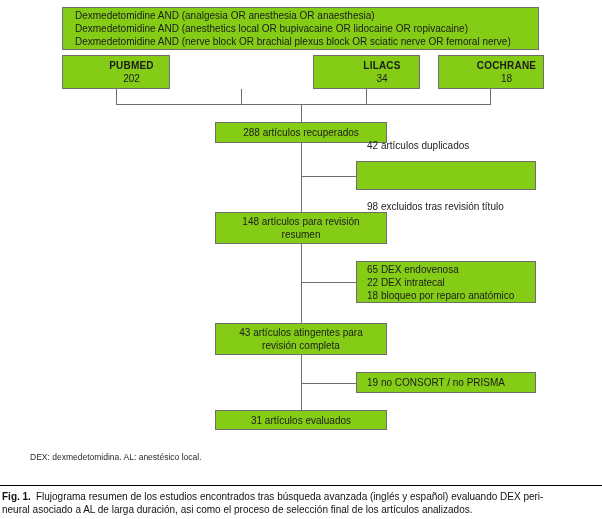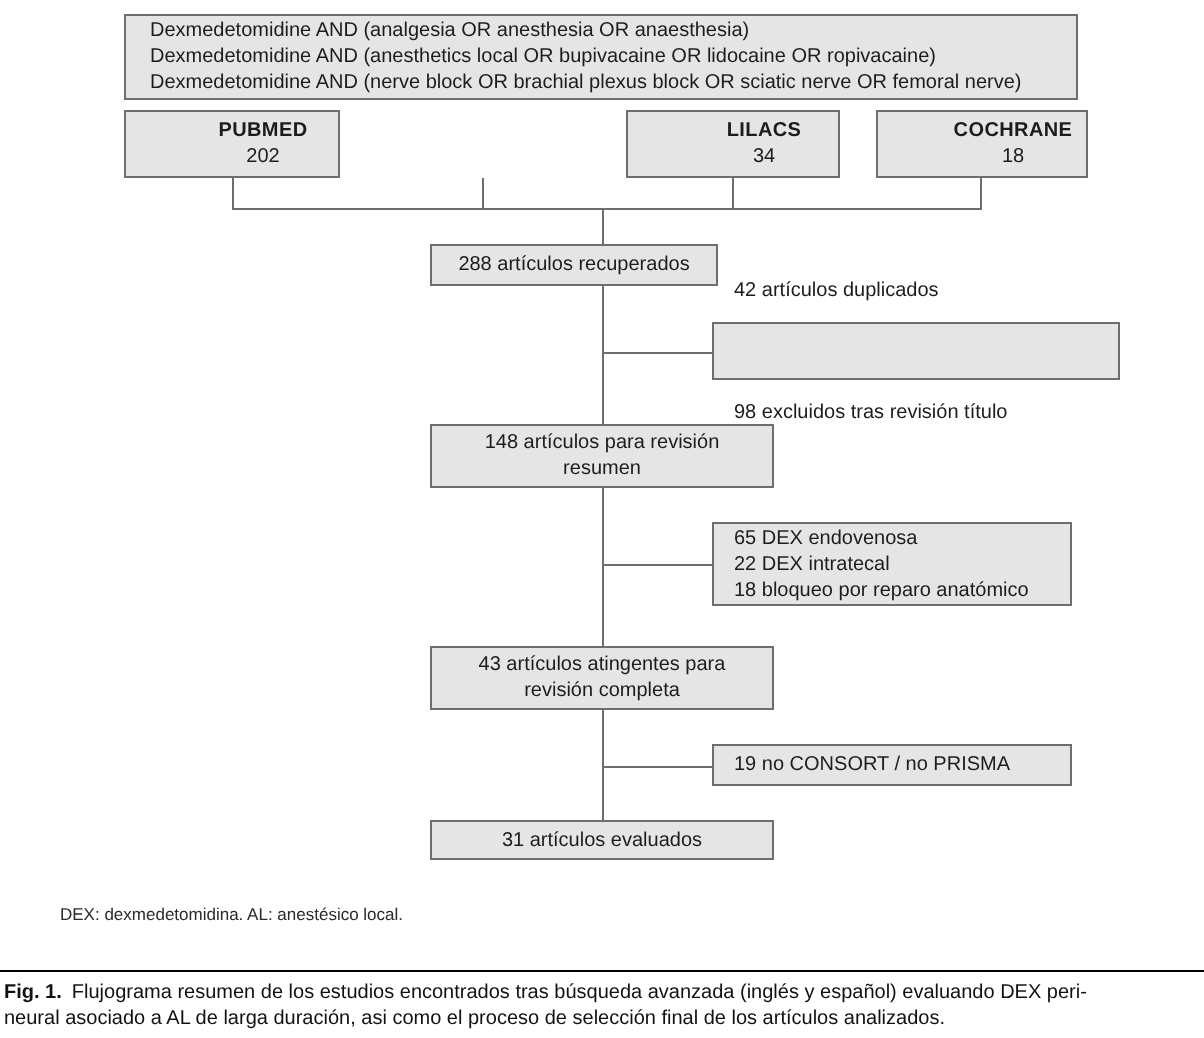--- a/index.html
+++ b/index.html
@@ -9,21 +9,21 @@
     width: 602px;
     height: 519px;
     background: #ffffff;
     font-family: "Liberation Sans", "DejaVu Sans", sans-serif;
     color: #1c1c1c;
     overflow: hidden;
   }
   .box {
     position: absolute;
     border: 1px solid #6e6e6e;
-    background: #e5e5e5;
+    background: #84cc16;
     font-size: 10px;
     line-height: 13px;
     color: #1c1c1c;
   }
   .query-box { padding: 2px 6px 2px 12px; display: flex; flex-direction: column; justify-content: center; }
   .db-box { display: flex; flex-direction: column; align-items: center; justify-content: center; text-align: center; padding-left: 31px; }
   .db-name { font-weight: bold; letter-spacing: 0.2px; }
   .main-box { display: flex; flex-direction: column; align-items: center; justify-content: center; text-align: center; }
   .side-box { padding-left: 10px; display: flex; flex-direction: column; justify-content: center; }
   .vline { position: absolute; width: 1px; background: #6e6e6e; }
@@ -58,28 +58,28 @@
     <div class="db-count">18</div>
   </div>
 
   <div class="vline" style="left:116px; top:89px; height:15px;"></div>
   <div class="vline" style="left:241px; top:89px; height:15px;"></div>
   <div class="vline" style="left:366px; top:89px; height:15px;"></div>
   <div class="vline" style="left:490px; top:89px; height:15px;"></div>
   <div class="hline" style="left:116px; top:104px; width:375px;"></div>
   <div class="vline" style="left:301px; top:104px; height:18px;"></div>
 
-  <div class="box main-box" style="left:215px; top:122px; width:144px; height:21px;">
+  <div class="box main-box" style="left:215px; top:122px; width:172px; height:21px;">
     <div>288 artículos recuperados</div>
   </div>
 
   <div class="vline" style="left:301px; top:143px; height:69px;"></div>
   <div class="hline" style="left:301px; top:176px; width:55px;"></div>
 
-  <div class="box side-box" style="left:356px; top:161px; width:204px; height:29px;gap:48px;">
+  <div class="box side-box" style="left:356px; top:161px; width:180px; height:29px;gap:48px;">
     <div>42 artículos duplicados</div>
     <div>98 excluidos tras revisión título</div>
   </div>
 
   <div class="box main-box" style="left:215px; top:212px; width:172px; height:32px;">
     <div>148 artículos para revisión</div>
     <div>resumen</div>
   </div>
 
   <div class="vline" style="left:301px; top:244px; height:79px;"></div>

